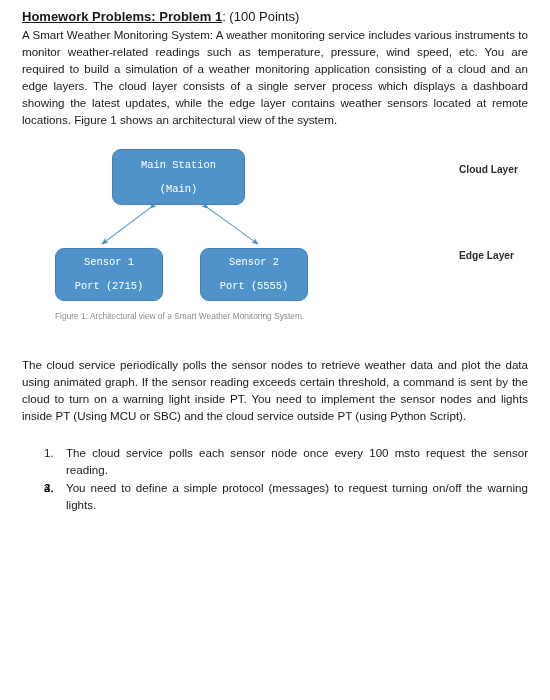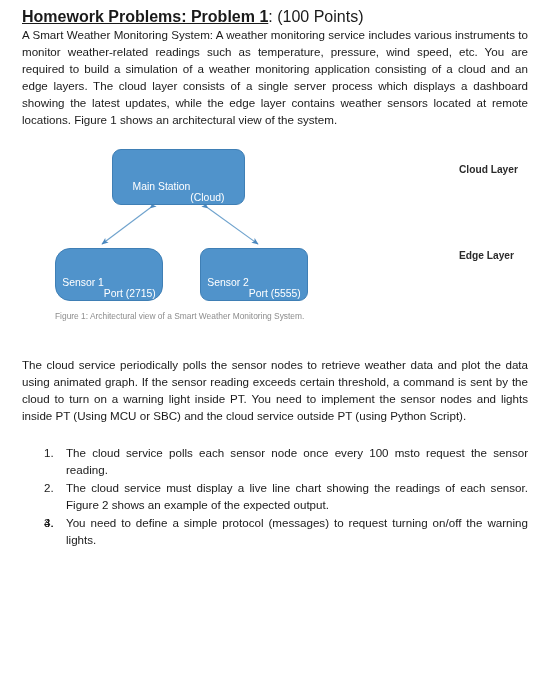--- a/index.html
+++ b/index.html
@@ -17,21 +17,21 @@
   .page {
     position: relative;
     width: 550px;
     height: 700px;
     box-sizing: border-box;
     padding: 8px 22px 0 22px;
   }
 
   
   .heading {
-    font-size: 16px;
+    font-size: 13px;
     line-height: 17px;
     margin: 0 0 1px 0;
   }
   .heading .hl {
     font-weight: bold;
     text-decoration: underline;
   }
   .para {
     font-size: 11.6px;
     line-height: 17px;
@@ -47,40 +47,41 @@
     height: 200px;
     margin: 12px 0 0 0;
   }
   .node {
     position: absolute;
     background: #5093cb;
     border: 1px solid #3f7fb5;
     border-radius: 9px;
     color: #ffffff;
     display: flex;
-    align-items: flex-end;
+    flex-direction: column;
+    align-items: center;
     justify-content: center;
     font-size: 10.4px;
     line-height: 13px;
     box-sizing: border-box;
+    font-family: Liberation Mono, monospace;
   }
   .node .l1 { margin-bottom: 11px; }
   .node .l2 { }
   #node-main {
     left: 90px;
     top: 9px;
     width: 133px;
     height: 56px;
   }
   #node-s1 {
     left: 33px;
     top: 108px;
     width: 108px;
     height: 53px;
-    border-radius: 15px;
   }
   #node-s2 {
     left: 178px;
     top: 108px;
     width: 108px;
     height: 53px;
   }
   .layer-label {
     position: absolute;
     font-size: 10.2px;
@@ -153,21 +154,21 @@
         <marker id="ah2" markerWidth="7" markerHeight="7" refX="5.6" refY="3" orient="auto">
           <path d="M0,0.4 L6.2,3 L0,5.6 L1.5,3 Z" fill="#4a88bf"></path>
         </marker>
       </defs>
       <line x1="128" y1="68" x2="80" y2="104" stroke="#6ea2cd" stroke-width="1.1" marker-start="url(#ah)" marker-end="url(#ah2)"></line>
       <line x1="186" y1="68" x2="236" y2="104" stroke="#6ea2cd" stroke-width="1.1" marker-start="url(#ah)" marker-end="url(#ah2)"></line>
     </svg>
 
     <div class="node" id="node-main">
       <span class="l1">Main Station</span>
-      <span class="l2">(Cloud)</span>
+      <span class="l2">(Main)</span>
     </div>
 
     <div class="node" id="node-s1">
       <span class="l1">Sensor 1</span>
       <span class="l2">Port (2715)</span>
     </div>
 
     <div class="node" id="node-s2">
       <span class="l1">Sensor 2</span>
       <span class="l2">Port (5555)</span>
@@ -186,21 +187,20 @@
   <div class="gap-sm"></div>
 
 
   <ol class="req-list">
     <li class="req-item">
       <span class="num">1.</span>
       <span>The cloud service polls each sensor node once every 100 msto request the sensor reading.</span>
     </li>
     <li class="req-item">
       <span class="num">2.</span>
-      <span>The cloud service must display a live line chart showing the readings of each sensor. Figure 2 shows an example of the expected output.</span>
     </li>
     <li class="req-item">
       <span class="num">3.</span>
     </li>
     <li class="req-item">
       <span class="num">4.</span>
       <span>You need to define a simple protocol (messages) to request turning on/off the warning lights.</span>
     </li>
   </ol>
 

